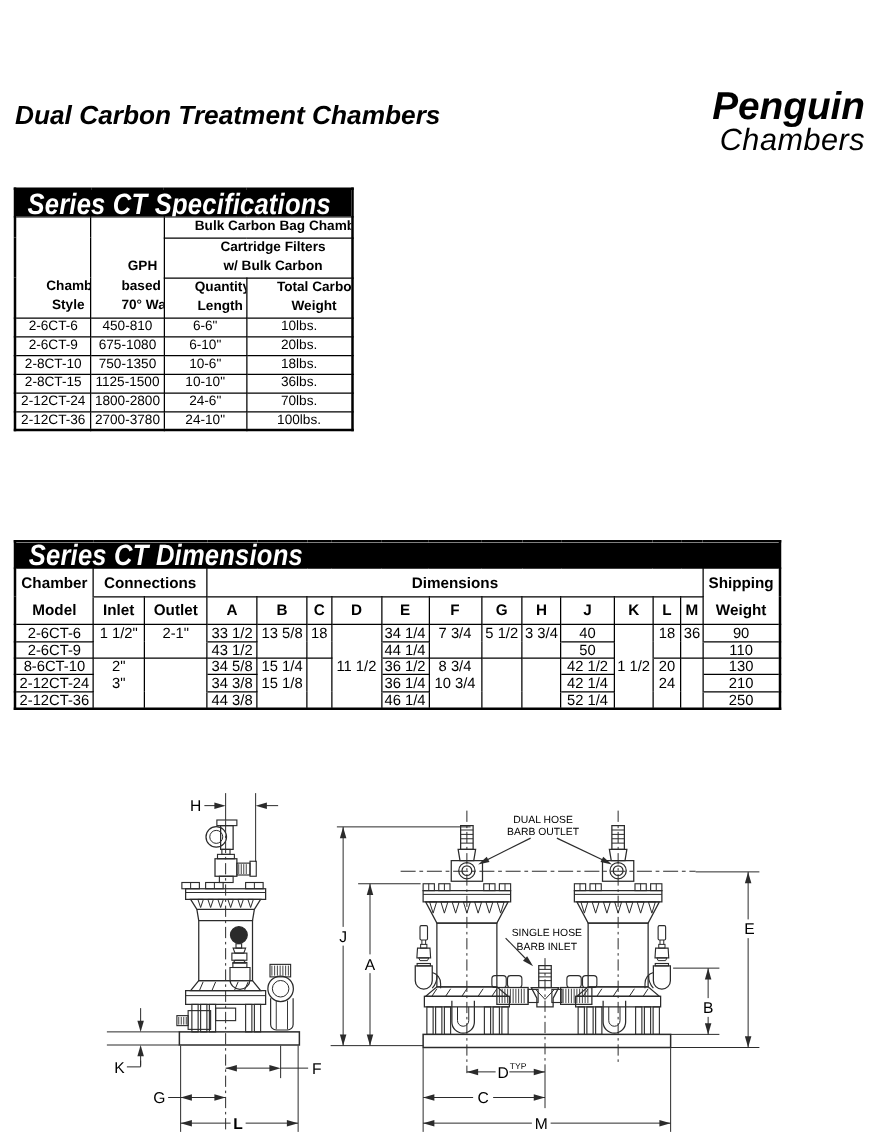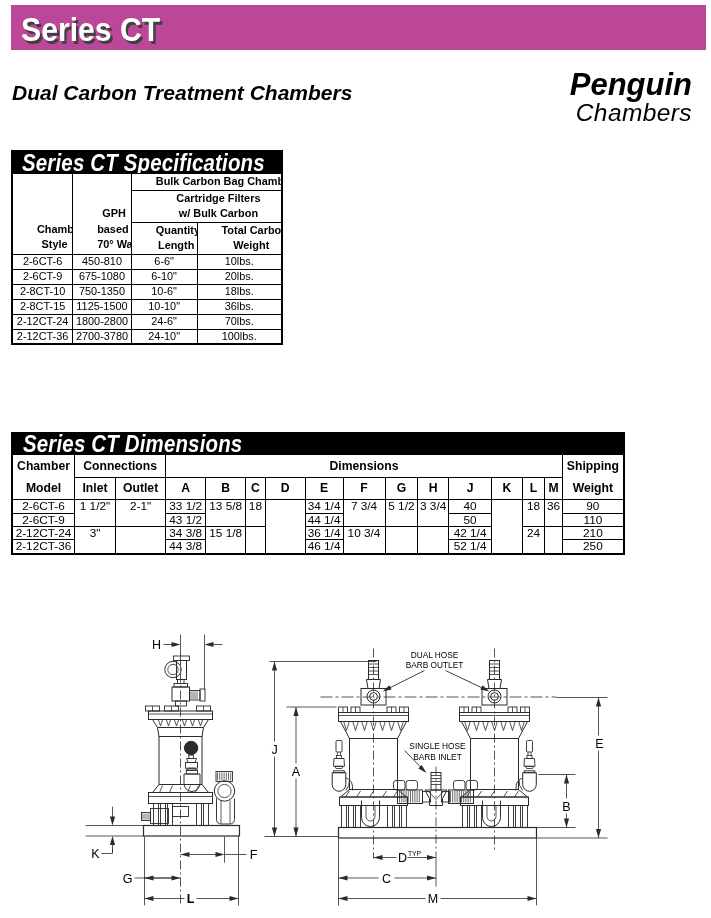--- a/index.html
+++ b/index.html
@@ -21,23 +21,20 @@
 #dims{position:absolute;left:11px;top:432px;width:614px;border:2px solid #000;}
 #dims td{border-left:1px solid #000;border-right:1px solid #000;border-top:none;border-bottom:1px solid #000;font-size:11.8px;line-height:12.4px;}
 #dims td.hd{font-weight:bold;font-size:12.2px;}
 #dims td.nb{border-bottom:none;}
 #dims .ttl{padding-left:10px;letter-spacing:0.2px;}
 svg{position:absolute;left:0;top:0;}
 </style>
 </head>
 <body>
 <div id="page">
-  <div id="topbar">
-      <span>Series CT</span>
-    </div>
   <div id="subtitle">Dual Carbon Treatment Chambers</div>
   <div id="brand">
       <div class="p1">Penguin</div>
       <div class="p2">Chambers</div>
     </div>
 
   <table id="spec">
     <colgroup>
         <col style="width:60px">
         <col style="width:58px">
@@ -174,20 +171,38 @@
           <td class="nb"></td>
       <td>44 1/4</td>
           <td></td>
           <td></td>
           <td></td>
       <td>50</td>
           <td class="nb"></td>
           <td></td>
           <td></td>
       <td>110</td>
+    </tr>
+    <tr style="height:12.5px;">
+      <td>8-6CT-10</td>
+          <td class="nb">2"</td>
+          <td class="nb"></td>
+      <td>34 5/8</td>
+          <td class="nb">15 1/4</td>
+          <td class="nb"></td>
+          <td class="nb">11 1/2</td>
+      <td>36 1/2</td>
+          <td class="nb">8 3/4</td>
+          <td class="nb"></td>
+          <td class="nb"></td>
+      <td>42 1/2</td>
+          <td class="nb">1 1/2</td>
+          <td class="nb">20</td>
+          <td class="nb"></td>
+      <td>130</td>
     </tr>
     <tr style="height:12.5px;">
       <td>2-12CT-24</td>
           <td class="nb">3"</td>
           <td class="nb"></td>
       <td>34 3/8</td>
           <td class="nb">15 1/8</td>
           <td class="nb"></td>
           <td class="nb"></td>
       <td>36 1/4</td>

